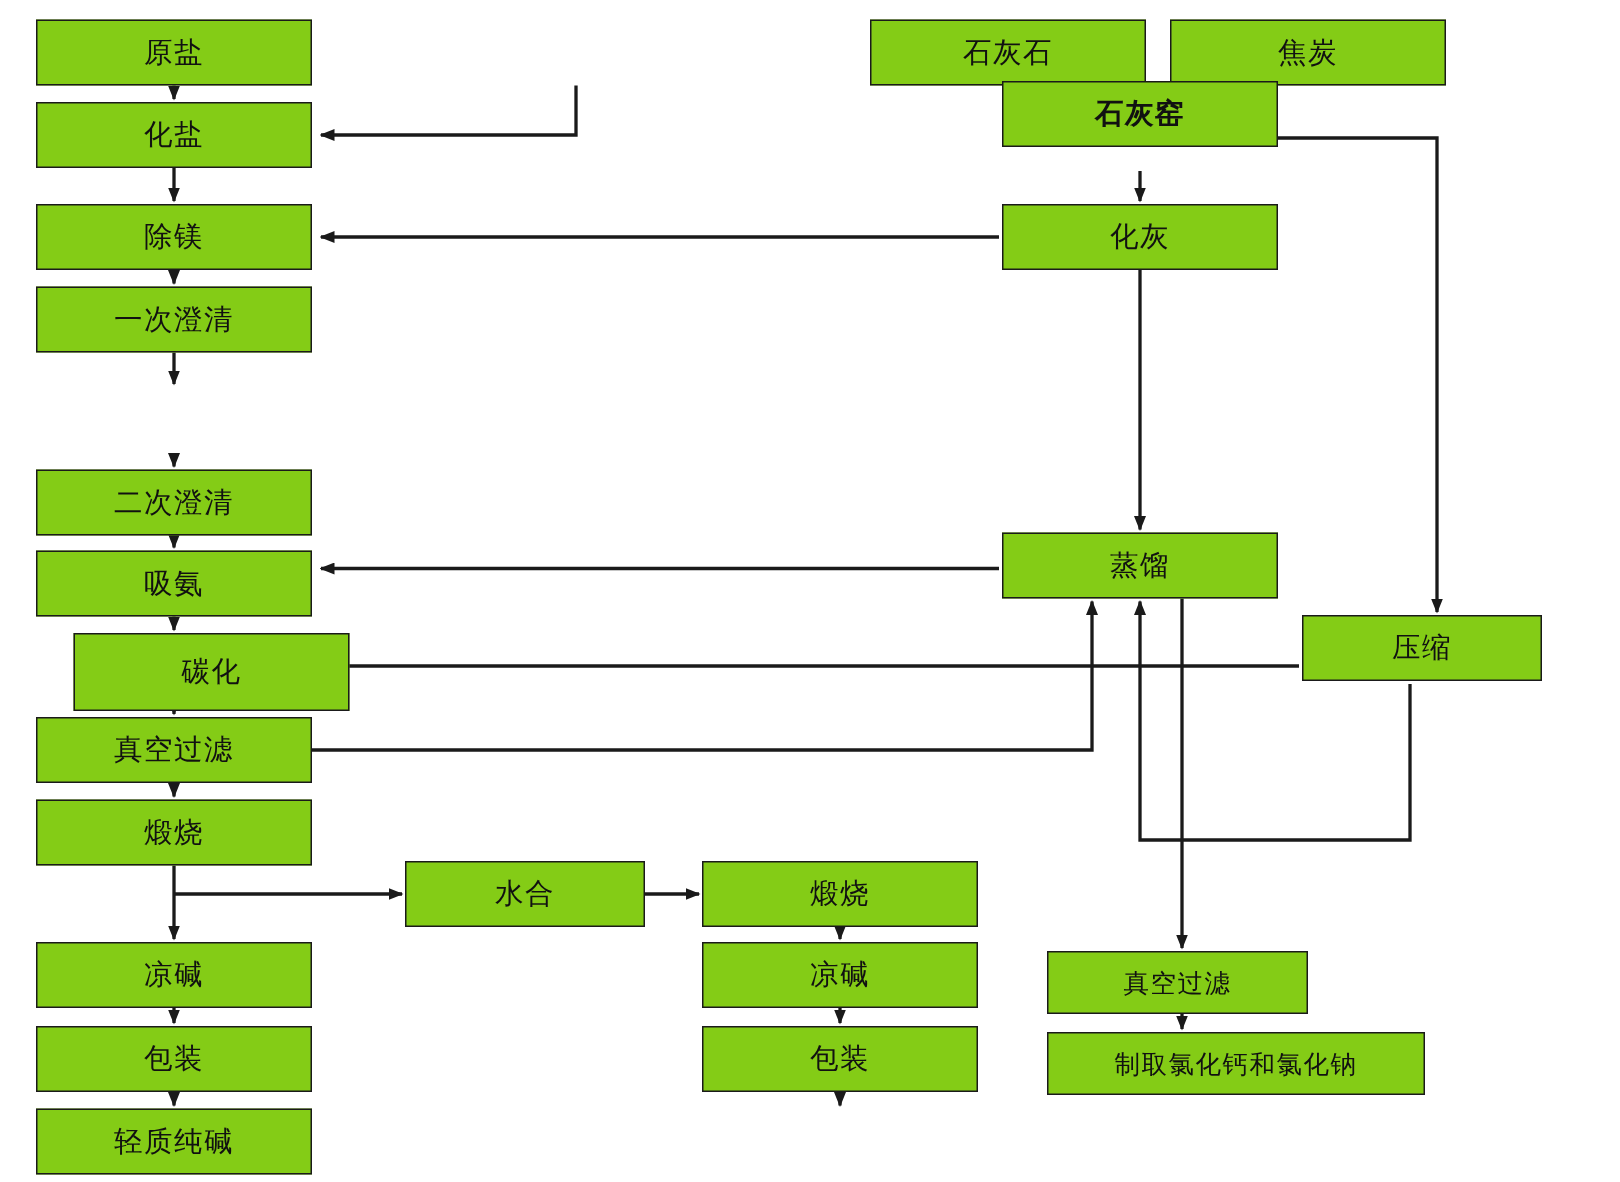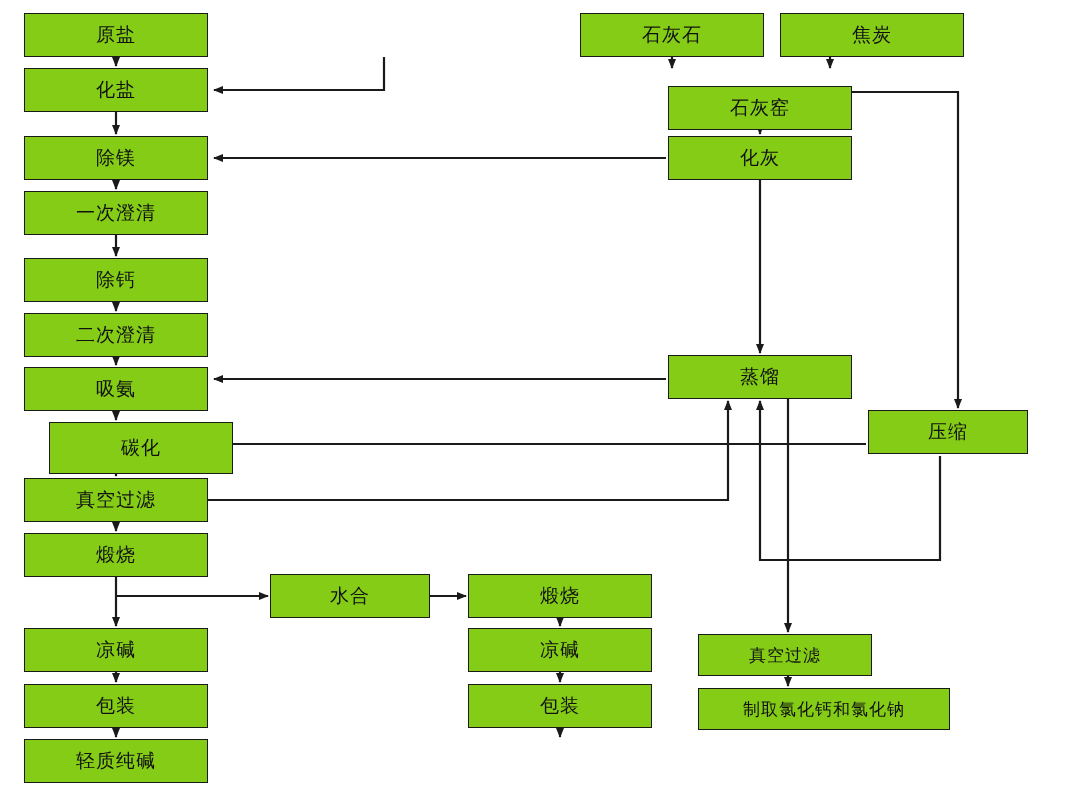--- a/index.html
+++ b/index.html
@@ -105,34 +105,31 @@
   </div>
   <div class="node" style="left:580px; top:13px; width:184px; height:44px;">
     <span>石灰石</span>
   </div>
   <div class="node" style="left:780px; top:13px; width:184px; height:44px;">
     <span>焦炭</span>
   </div>
   <div class="node" style="left:24px; top:68px; width:184px; height:44px;">
     <span>化盐</span>
   </div>
-  <div class="node" style="left:668px; top:86px; width:184px; height:44px;">
+  <div class="node" style="left:668px; top:54px; width:184px; height:44px;font-weight:bold;">
     <span>石灰窑</span>
   </div>
   <div class="node" style="left:24px; top:136px; width:184px; height:44px;">
     <span>除镁</span>
   </div>
   <div class="node" style="left:668px; top:136px; width:184px; height:44px;">
     <span>化灰</span>
   </div>
   <div class="node" style="left:24px; top:191px; width:184px; height:44px;">
     <span>一次澄清</span>
-  </div>
-  <div class="node" style="left:24px; top:258px; width:184px; height:44px;">
-    <span>除钙</span>
   </div>
   <div class="node" style="left:24px; top:313px; width:184px; height:44px;">
     <span>二次澄清</span>
   </div>
   <div class="node" style="left:24px; top:367px; width:184px; height:44px;">
     <span>吸氨</span>
   </div>
   <div class="node" style="left:668px; top:355px; width:184px; height:44px;">
     <span>蒸馏</span>
   </div>

